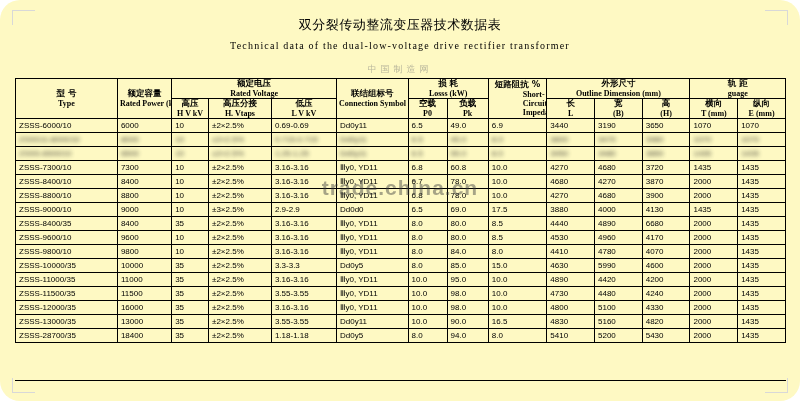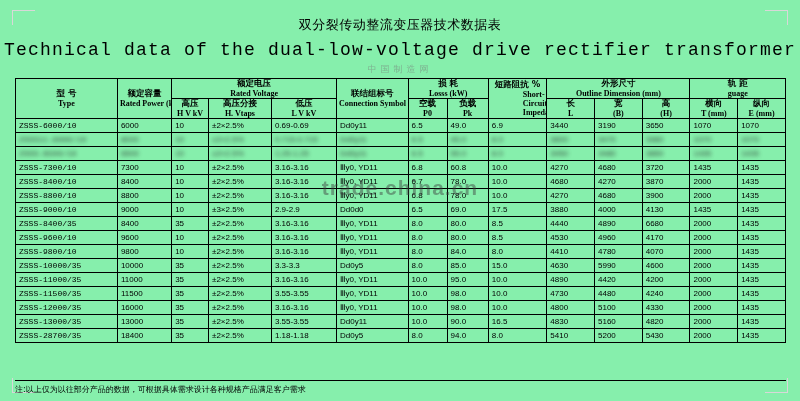--- a/index.html
+++ b/index.html
@@ -5,44 +5,45 @@
   html,body{margin:0;padding:0;}
   body{
     width:800px;height:401px;
     background:#ffffff;
     font-family:"Liberation Sans", sans-serif;
     overflow:hidden;
     position:relative;
   }
   .page{
     position:absolute;inset:0;
-    background:#86efac;
+    background:#fef9c3;
+    border-radius:20px;
   }
   
   .corner{position:absolute;border-color:#d8d8d8;border-style:solid;width:22px;height:14px;}
   .c-tl{left:12px;top:10px;border-width:1px 0 0 1px;}
   .c-tr{right:12px;top:10px;border-width:1px 1px 0 0;}
   .c-bl{left:12px;bottom:8px;border-width:0 0 1px 1px;}
   .c-br{right:12px;bottom:8px;border-width:0 1px 1px 0;}
 
   .title-cn{
     text-align:center;
     font-size:13px;
     color:#000;
     margin-top:16px;
     letter-spacing:0.5px;
     font-family:"DejaVu Sans", sans-serif;
   }
   .title-en{
     text-align:center;
-    font-size:18px;
+    font-size:10px;
     color:#000;
     margin-top:6px;
     letter-spacing:1.2px;
-    font-family:Liberation Mono, monospace;
+    font-family:Liberation Serif, serif;
   }
 
   .tbl-wrap{
     position:absolute;
     left:15px;top:78px;right:14px;
   }
   table{
     border-collapse:collapse;
     width:100%;
     table-layout:fixed;
@@ -56,21 +57,21 @@
     vertical-align:middle;
     line-height:1.15;
     white-space:nowrap;
     overflow:hidden;
   }
   th{font-weight:bold;text-align:center;font-size:8px;}
   thead th{height:auto;}
   .hdr-cn{font-family:"DejaVu Sans", sans-serif;font-size:8.5px;display:block;}
   .hdr-en{font-family:"Liberation Serif", serif;font-size:8px;display:block;}
   tbody td{height:13px;text-align:left;padding-left:3px;font-size:8px;}
-  .row-type{padding-left:3px;font-family:Liberation Mono, monospace;}
+  .row-type{padding-left:3px;}
 
   
   .blur{filter:blur(2.2px);opacity:.85;}
   .blur td{color:#222;}
 
   .watermark{
     position:absolute;
     left:0;right:0;
     top:176px;
     text-align:center;
@@ -470,14 +471,13 @@
             <td>2000</td>
             <td>1435</td>
           </tr>
         </tbody>
     </table>
   </div>
 
   <div class="watermark">trade.china.cn</div>
 
   <div class="noteline"></div>
-  <div class="note">注:以上仅为以往部分产品的数据，可根据具体需求设计各种规格产品满足客户需求</div>
 </div>
 
 </body></html>

